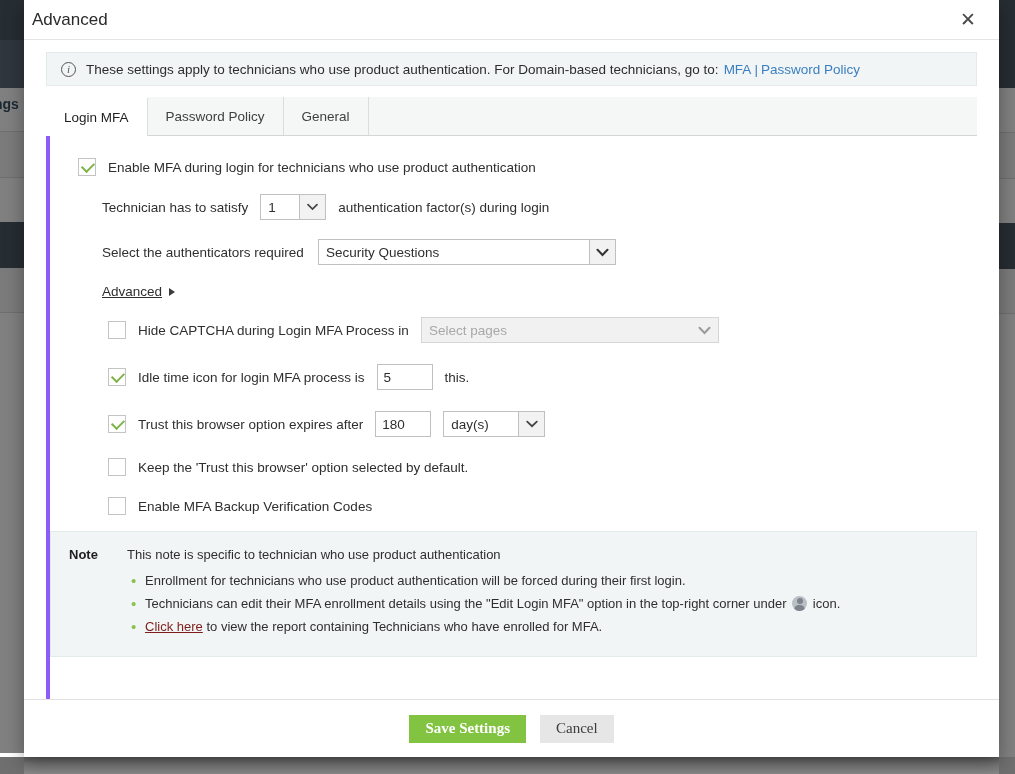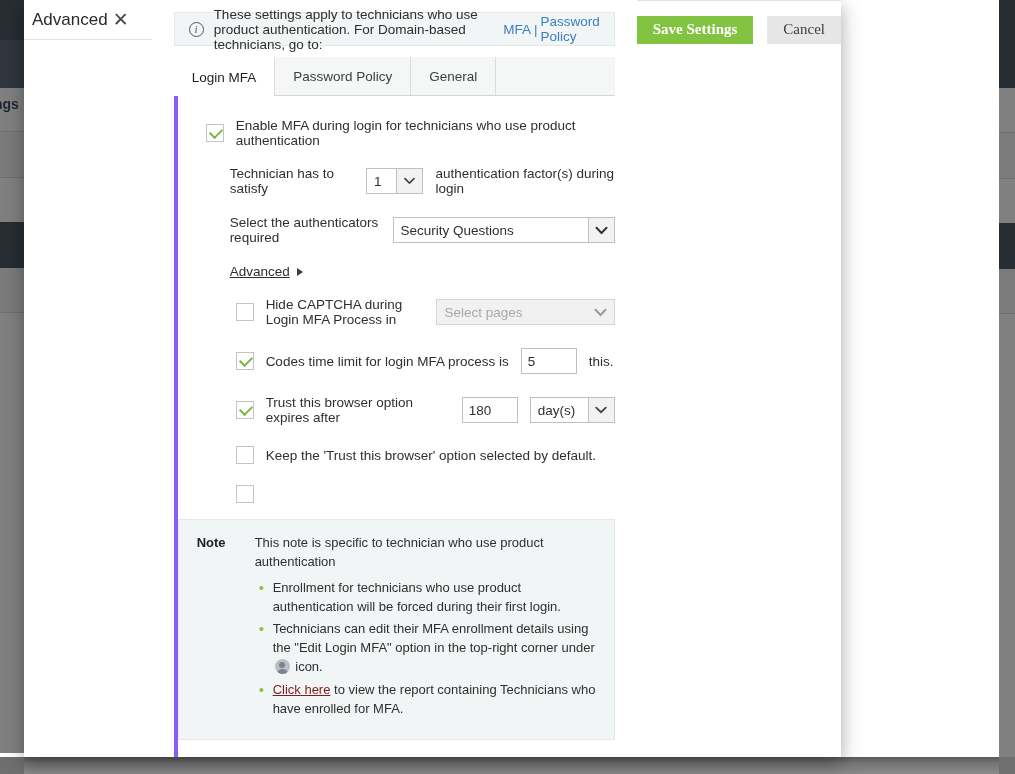--- a/index.html
+++ b/index.html
@@ -25,24 +25,24 @@
 
   .bg-word {
     position:absolute; left:-6px; top:96px;
     color:#1c2733; font-size:14px; font-weight:bold;
     font-family:"Liberation Sans", sans-serif;
     letter-spacing:0px;
   }
 
   
   .modal {
-    position:absolute; left:24px; top:0; width:817px; height:757px;
+    position:absolute; left:24px; top:0; width:975px; height:757px;
     background:#ffffff;
     box-shadow: 0 6px 18px rgba(0,0,0,0.35);
-    display:flex; flex-direction:row;
+    display:flex; flex-direction:column;
   }
   .modal-shadow-strip {
     position:absolute; left:24px; top:757px; width:975px; height:17px;
     background: linear-gradient(180deg,#5b5b5b 0%, #767676 40%, #8a8a8a 100%);
   }
   .modal-bottom-dark {
     position:absolute; left:0; top:757px; width:24px; height:17px;
     background:#6f6f6f;
   }
   .modal-bottom-dark-r {
@@ -366,21 +366,21 @@
             <span class="chev">
               <svg width="13" height="9" viewBox="0 0 13 9">
                   <path d="M1.5 1.8 L6.5 7 L11.5 1.8" stroke="#9a9a9a" stroke-width="2" fill="none" stroke-linecap="round"></path>
                 </svg>
             </span>
           </div>
         </div>
 
         <div class="row row-indent2">
           <span class="cbx checked"></span>
-          <span class="lbl" style="margin-left:12px">Codes time limit for login MFA process is</span>
+          <span class="lbl" style="margin-left:12px">Idle time icon for login MFA process is</span>
           <input class="num-input" style="margin-left: 12px;" value="5">
           <span class="lbl" style="margin-left:12px">this.</span>
         </div>
 
         <div class="row row-indent2">
           <span class="cbx checked"></span>
           <span class="lbl" style="margin-left:12px">Trust this browser option expires after</span>
           <input class="num-input" style="margin-left: 12px;" value="180">
           <div class="fake-select" style="width:102px; margin-left:12px;">
             <span>day(s)</span>
@@ -392,20 +392,21 @@
           </div>
         </div>
 
         <div class="row row-indent2">
           <span class="cbx"></span>
           <span class="lbl" style="margin-left:12px">Keep the 'Trust this browser' option selected by default.</span>
         </div>
 
         <div class="row row-indent2" style="margin-bottom:16px">
           <span class="cbx"></span>
+          <span class="lbl" style="margin-left:12px">Enable MFA Backup Verification Codes</span>
         </div>
 
         <div class="note">
           <div class="note-head">
             <span class="note-label">Note</span>
             <span>This note is specific to technician who use product authentication</span>
           </div>
           <ul class="note-list">
             <li>
               <span>Enrollment for technicians who use product authentication will be forced during their first login.</span>

